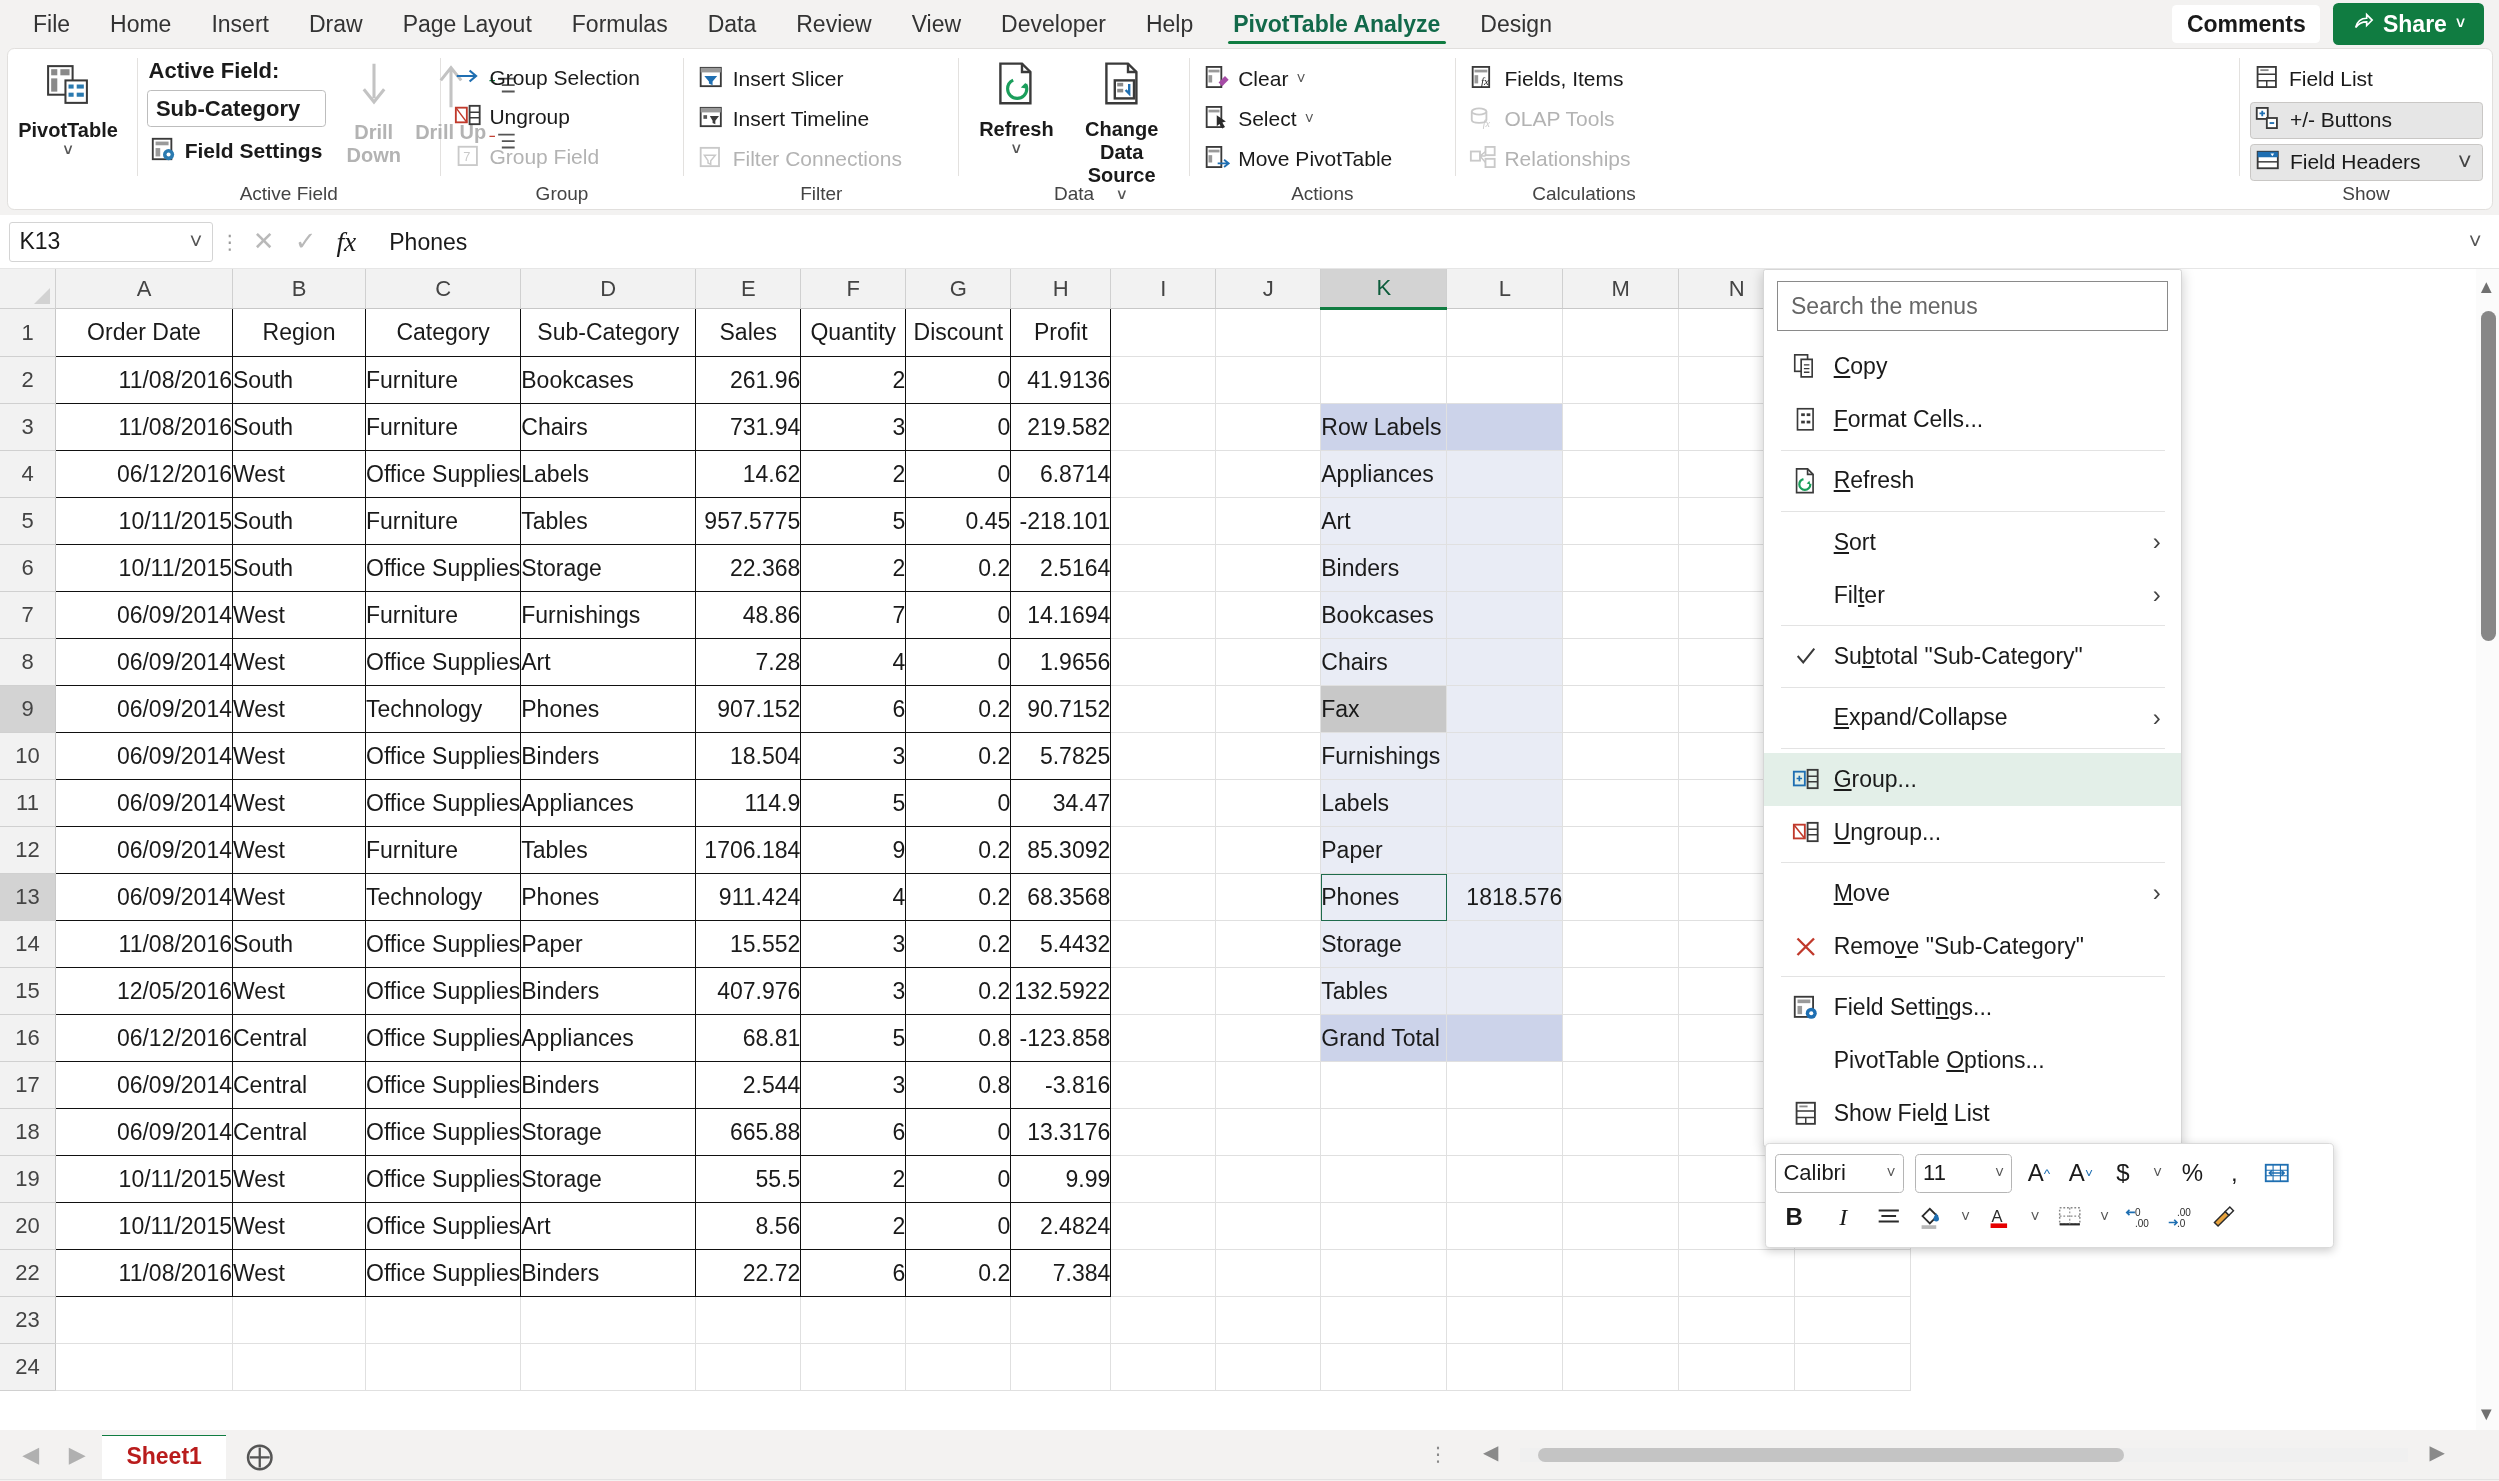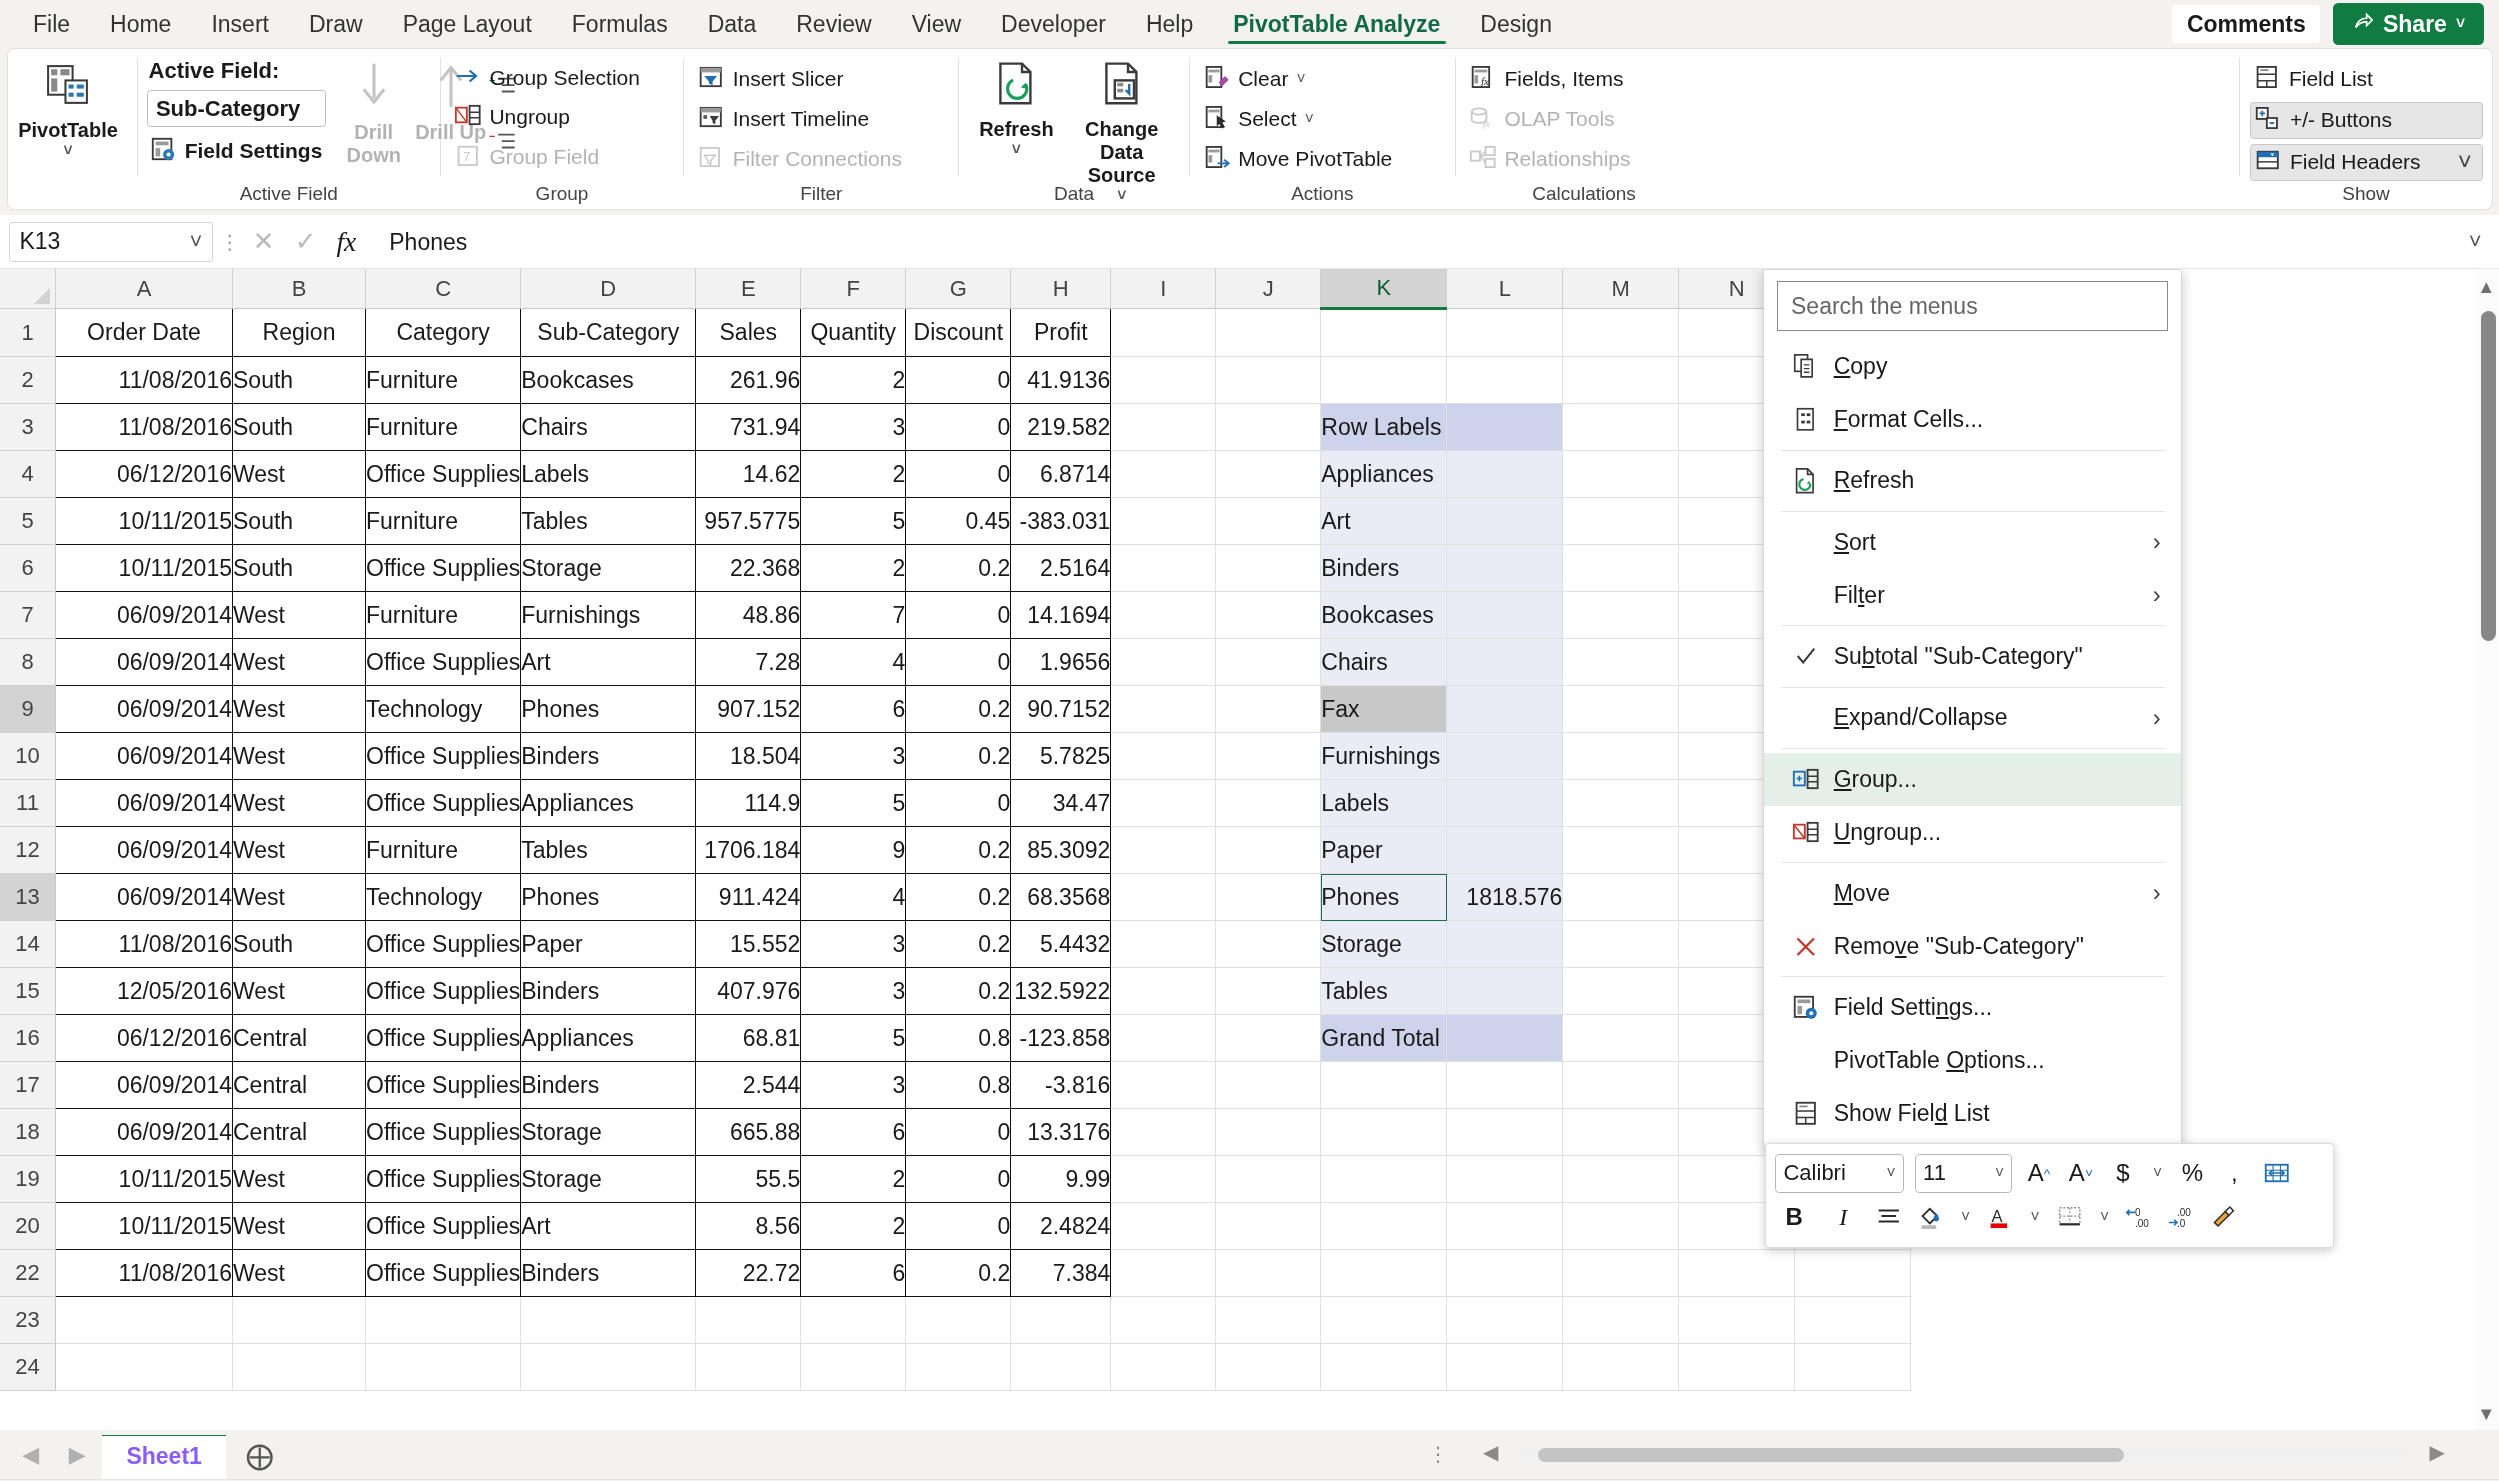--- a/index.html
+++ b/index.html
@@ -85,21 +85,21 @@
   
   .mini{position:absolute;left:1765px;top:874px;width:549px;background:#fff;border:0.9px solid #dadada;
     box-shadow:0 2.7px 9.2px rgba(0,0,0,.2);border-radius:4.6px;padding:7.3px 9.2px;z-index:70;}
   .mini-row{display:flex;align-items:center;gap:11px;height:44px;}
   .mini-sel{border:0.9px solid #b5b5b5;border-radius:4.6px;height:37px;display:flex;align-items:center;justify-content:space-between;padding:0 7.3px;font-size:22px;}
   .mi{display:flex;align-items:center;justify-content:center;min-width:31px;height:37px;font-size:24px;}
 
   
   .sheettabs{height:49px;background:#f3f2f1;display:flex;align-items:flex-end;padding-left:9.2px;gap:3.7px;position:relative;}
   .navarr{color:#b0b0b0;font-size:22px;padding:0 13px 11px 13px;}
-  .sheettab{background:#fff;color:#8b5cf6;font-weight:bold;font-size:23px;padding:7.3px 24px 9.2px 24px;border-top:1.8px solid #107c41;}
+  .sheettab{background:#fff;color:#b91c1c;font-weight:bold;font-size:23px;padding:7.3px 24px 9.2px 24px;border-top:1.8px solid #107c41;}
   .addsheet{font-size:27.5px;color:#555;padding:0 16.5px 7.3px 16.5px;}
   .hsb{position:absolute;left:1483px;right:55px;bottom:13px;height:22px;}
   .hsb-track{position:absolute;left:37px;right:37px;top:3.7px;height:14.7px;background:#f0f0f0;}
   .hsb-thumb{position:absolute;left:55px;width:586px;top:3.7px;height:14.7px;background:#c4c4c4;border-radius:7.3px;}
   .statusbar{height:48px;background:#f3f2f1;display:flex;align-items:center;padding:0 18.3px;font-size:21px;color:#333;gap:20px;border-top:0.9px solid #e3e3e3;}
   .vscroll{position:absolute;right:0;top:0;width:24px;bottom:0;background:#fbfbfb;}
   .vs-thumb{position:absolute;right:3.7px;top:42px;width:15.6px;height:330px;background:#878787;border-radius:8.2px;}
   .vs-up{position:absolute;right:4.6px;top:7.3px;color:#707070;font-size:18.3px;}
   .vs-dn{position:absolute;right:4.6px;bottom:5.5px;color:#707070;font-size:18.3px;}
 </style>
@@ -552,21 +552,21 @@
         </tr>
         <tr>
           <td class="rowh">5</td>
           <td class="cell b bl num">10/11/2015</td>
           <td class="cell b">South</td>
           <td class="cell b">Furniture</td>
           <td class="cell b">Tables</td>
           <td class="cell b num">957.5775</td>
           <td class="cell b num">5</td>
           <td class="cell b num">0.45</td>
-          <td class="cell b num">-383.031</td>
+          <td class="cell b num">-218.101</td>
           <td class="cell"></td>
           <td class="cell"></td>
           <td class="cell pv-row">Art</td>
           <td class="cell pv-row num"></td>
           <td class="cell"></td>
           <td class="cell"></td>
           <td class="cell"></td>
         </tr>
         <tr>
           <td class="rowh">6</td>

